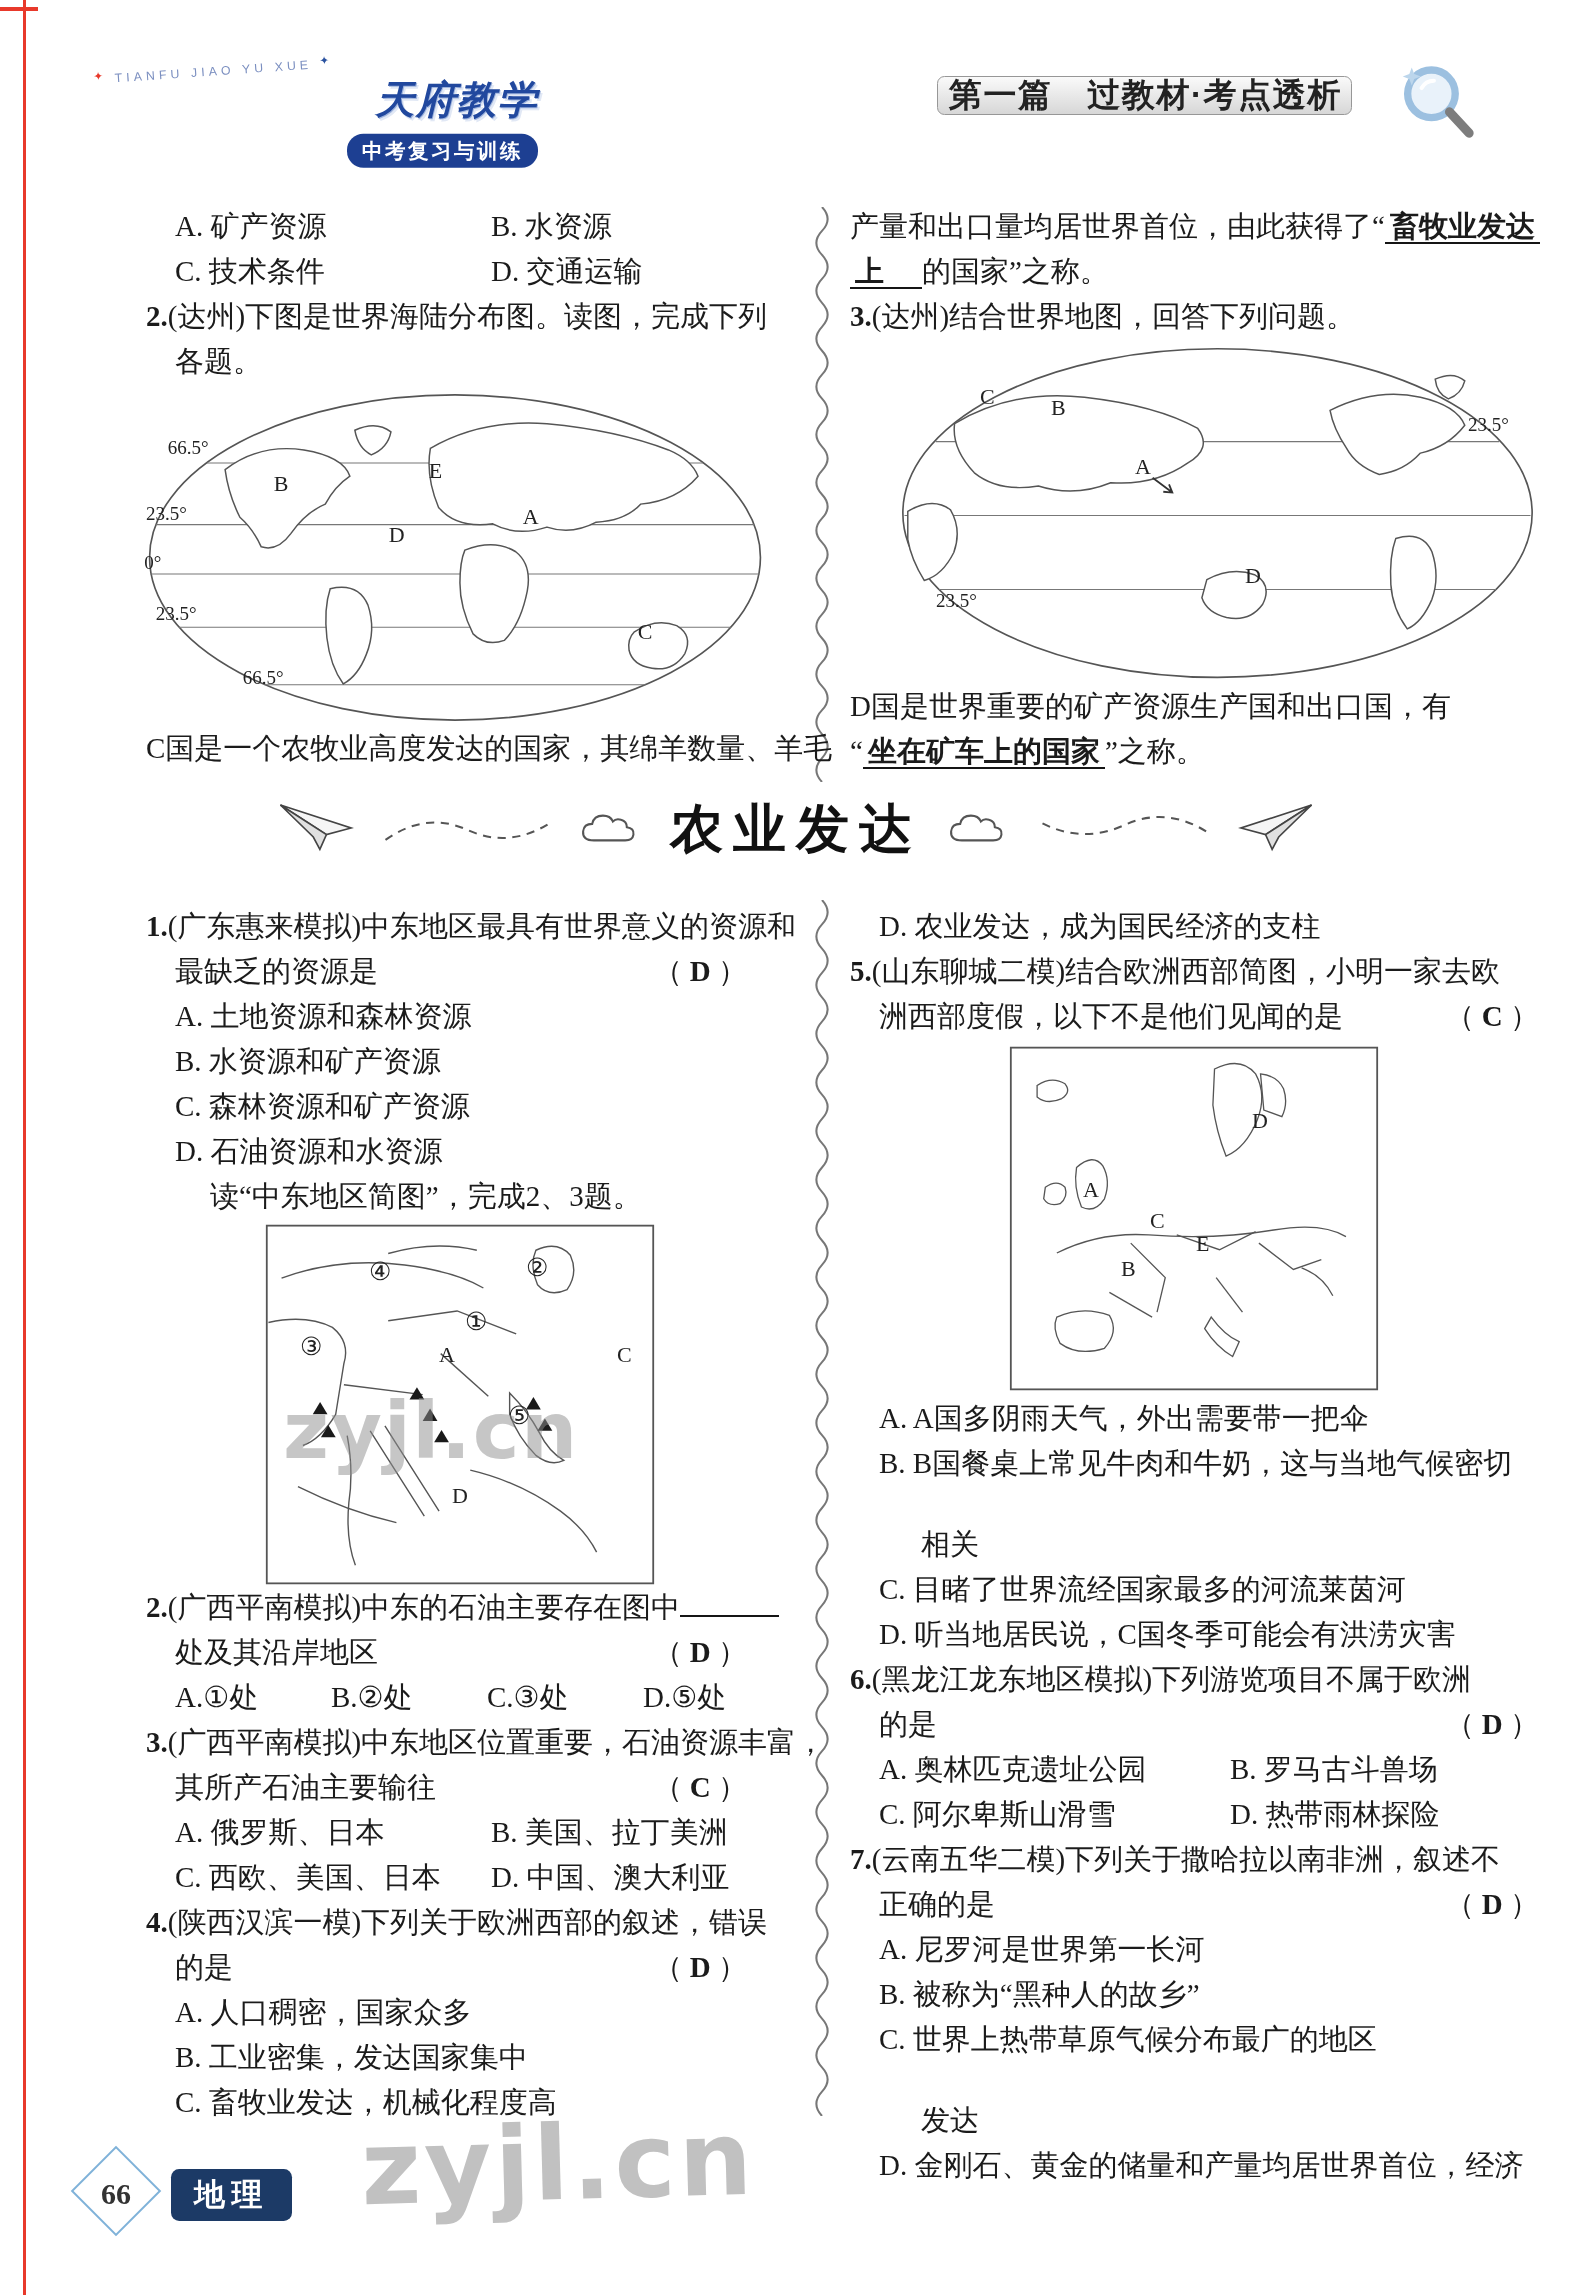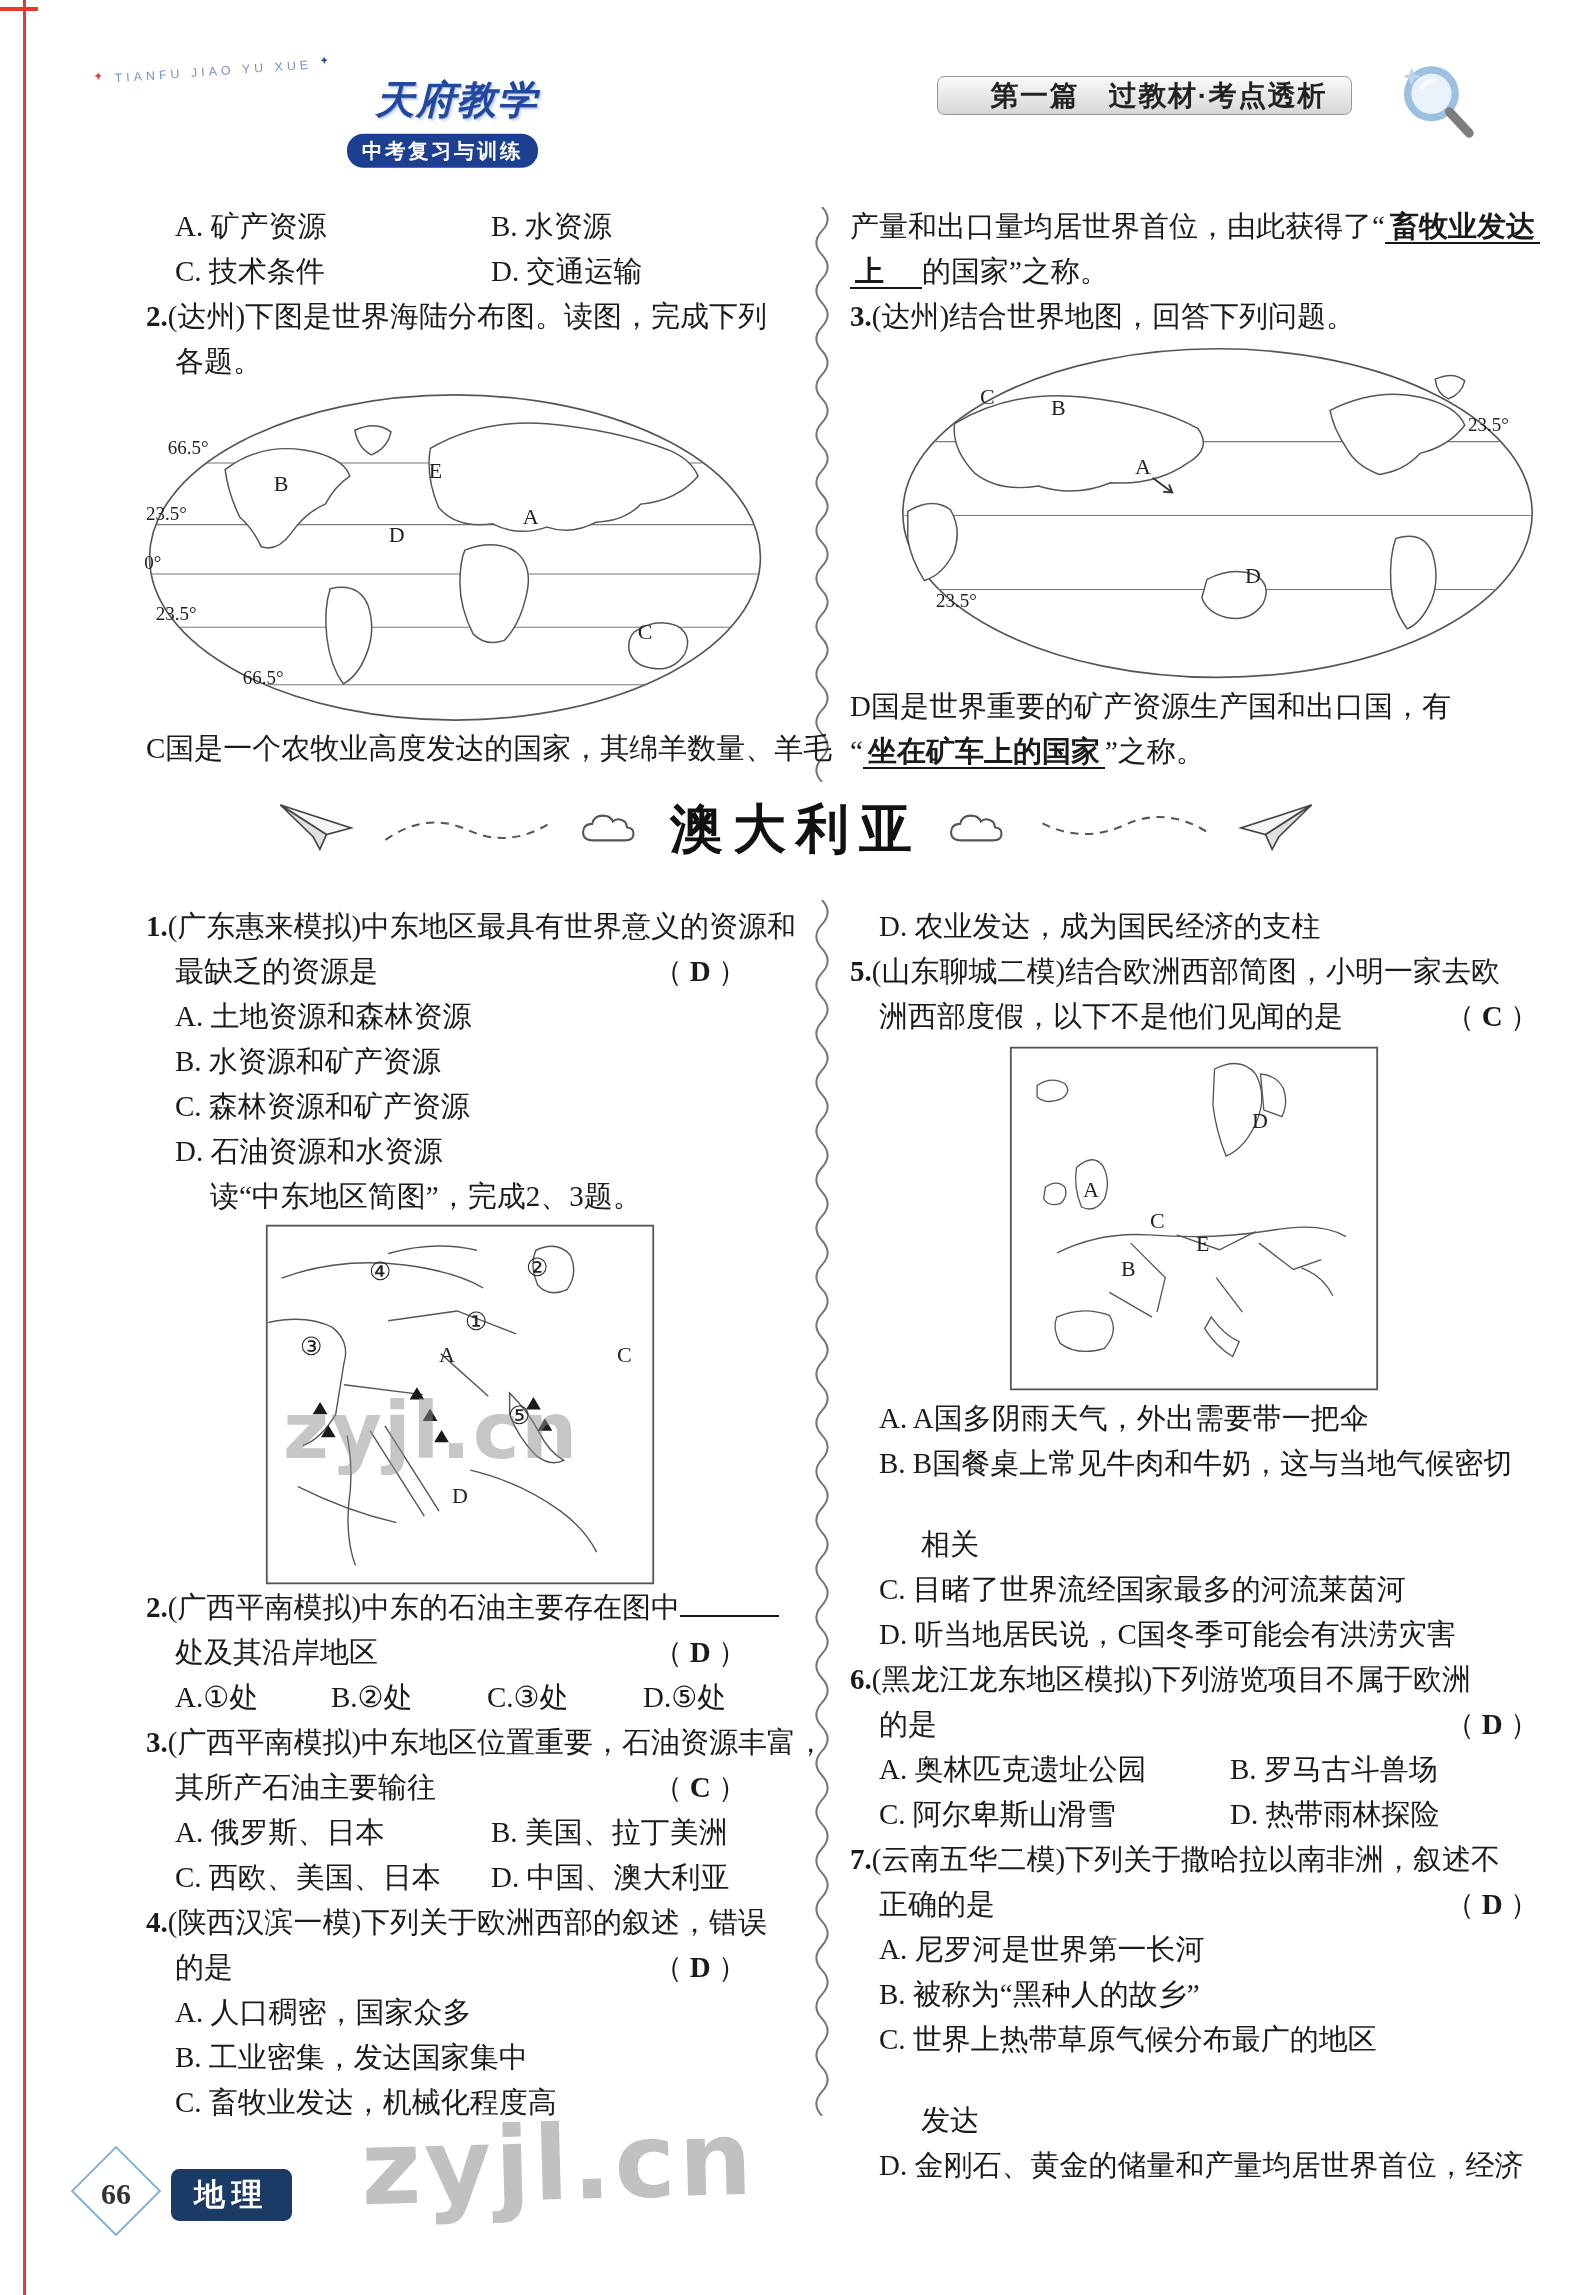--- a/index.html
+++ b/index.html
@@ -19,22 +19,22 @@
   .s-red { color:#e8392b; } .s-blue { color:#2a52a0; }
   .brandrow { display:flex; align-items:flex-end; gap:10px; margin-top:1.6px;flex-direction:column; }
   .brandname { font-size:39px; font-weight:900; font-style:italic; color:#21489e;
                text-shadow:0.8px 0.8px 0 #9fb4dd, 2.5px 2.5px 0 #e1e8f5; letter-spacing:1.6px; white-space:nowrap; }
   .brandsub { background:#1d3f92; color:#fff; font-family:"Liberation Sans",sans-serif;
               font-size:20.5px; font-weight:700; padding:3.3px 15px; border-radius:16.4px;
               letter-spacing:2.5px; white-space:nowrap; transform:translateY(-3.3px); }
   .secbar { position:absolute; left:937px; top:76px; width:415px; height:39px;
             background:linear-gradient(180deg,#fafafa,#d7d7d7); border:1.6px solid #979797;
             border-radius:7.4px; display:flex; align-items:center; justify-content:flex-end;
-            padding-right:24px; font-family:"Liberation Sans",sans-serif; font-weight:700;
-            font-size:28px; letter-spacing:1.6px; color:#222; white-space:nowrap; }
+            padding-right:9px; font-family:"Liberation Sans",sans-serif; font-weight:700;
+            font-size:33px; letter-spacing:1.6px; color:#222; white-space:nowrap; }
   .mag { position:absolute; left:1397px; top:61px; }
 
   
   .colTL { position:absolute; left:146px; top:204px; width:649px; }
   .colTR { position:absolute; left:850px; top:204px; width:694px; }
   .colBL { position:absolute; left:146px; top:904px; width:649px; }
   .colBR { position:absolute; left:850px; top:904px; width:694px; }
   .line { height:45px; line-height:45px; font-size:29px; white-space:nowrap; }
   .ind  { padding-left:29px; }
   .ind2 { padding-left:64px; }
@@ -231,21 +231,21 @@
     <span>
       <svg width="173" height="41" viewBox="0 0 210 50">
           <path d="M5 40 Q 55 5 105 28 T 205 20" fill="none" stroke="#555" stroke-width="2.5" stroke-dasharray="10 8"></path>
         </svg>
     </span>
     <span>
       <svg width="66" height="38" viewBox="0 0 80 46">
           <path d="M18 38 q-14 0 -13 -11 q1 -9 11 -9 q2 -10 13 -10 q9 0 12 7 q4 -4 10 -2 q7 2 7 9 q9 1 8 9 q-1 7 -10 7 z" fill="#fff" stroke="#555" stroke-width="2.5"></path>
         </svg>
     </span>
-    <span class="banner-title">澳大利亚</span>
+    <span class="banner-title">农业发达</span>
     <span>
       <svg width="66" height="38" viewBox="0 0 80 46">
           <path d="M18 38 q-14 0 -13 -11 q1 -9 11 -9 q2 -10 13 -10 q9 0 12 7 q4 -4 10 -2 q7 2 7 9 q9 1 8 9 q-1 7 -10 7 z" fill="#fff" stroke="#555" stroke-width="2.5"></path>
         </svg>
     </span>
     <span>
       <svg width="173" height="41" viewBox="0 0 210 50">
           <path d="M5 20 Q 55 45 105 22 T 205 30" fill="none" stroke="#555" stroke-width="2.5" stroke-dasharray="10 8"></path>
         </svg>
     </span>

